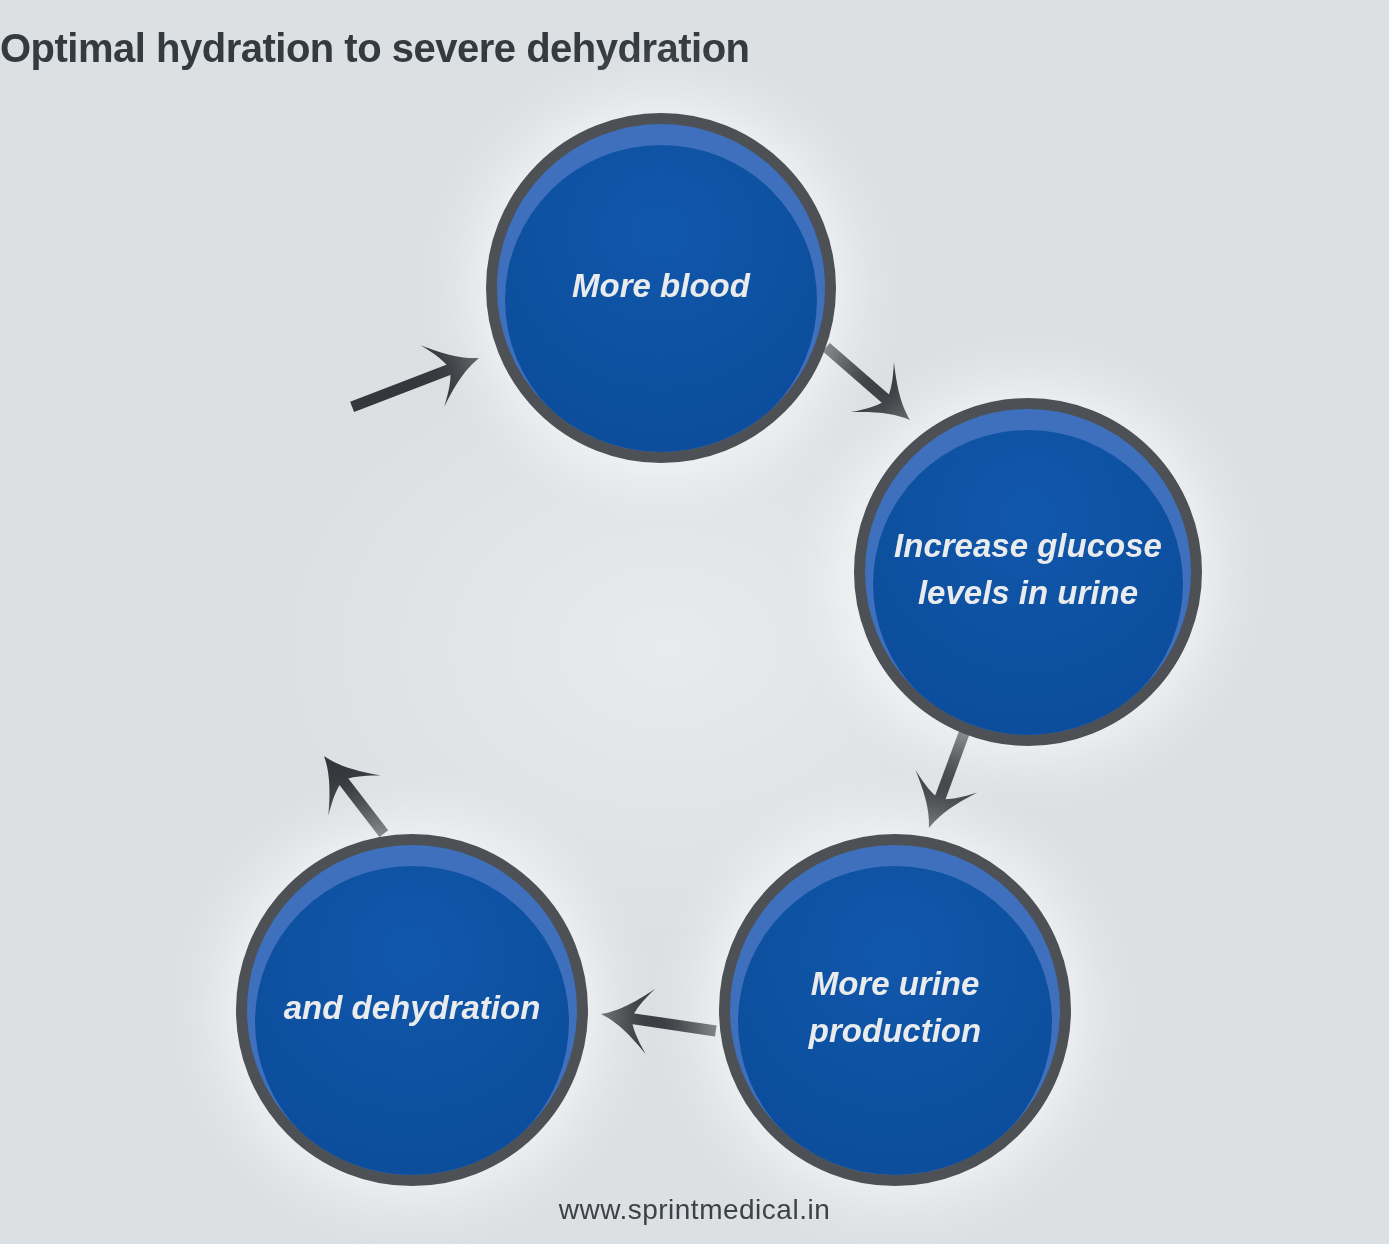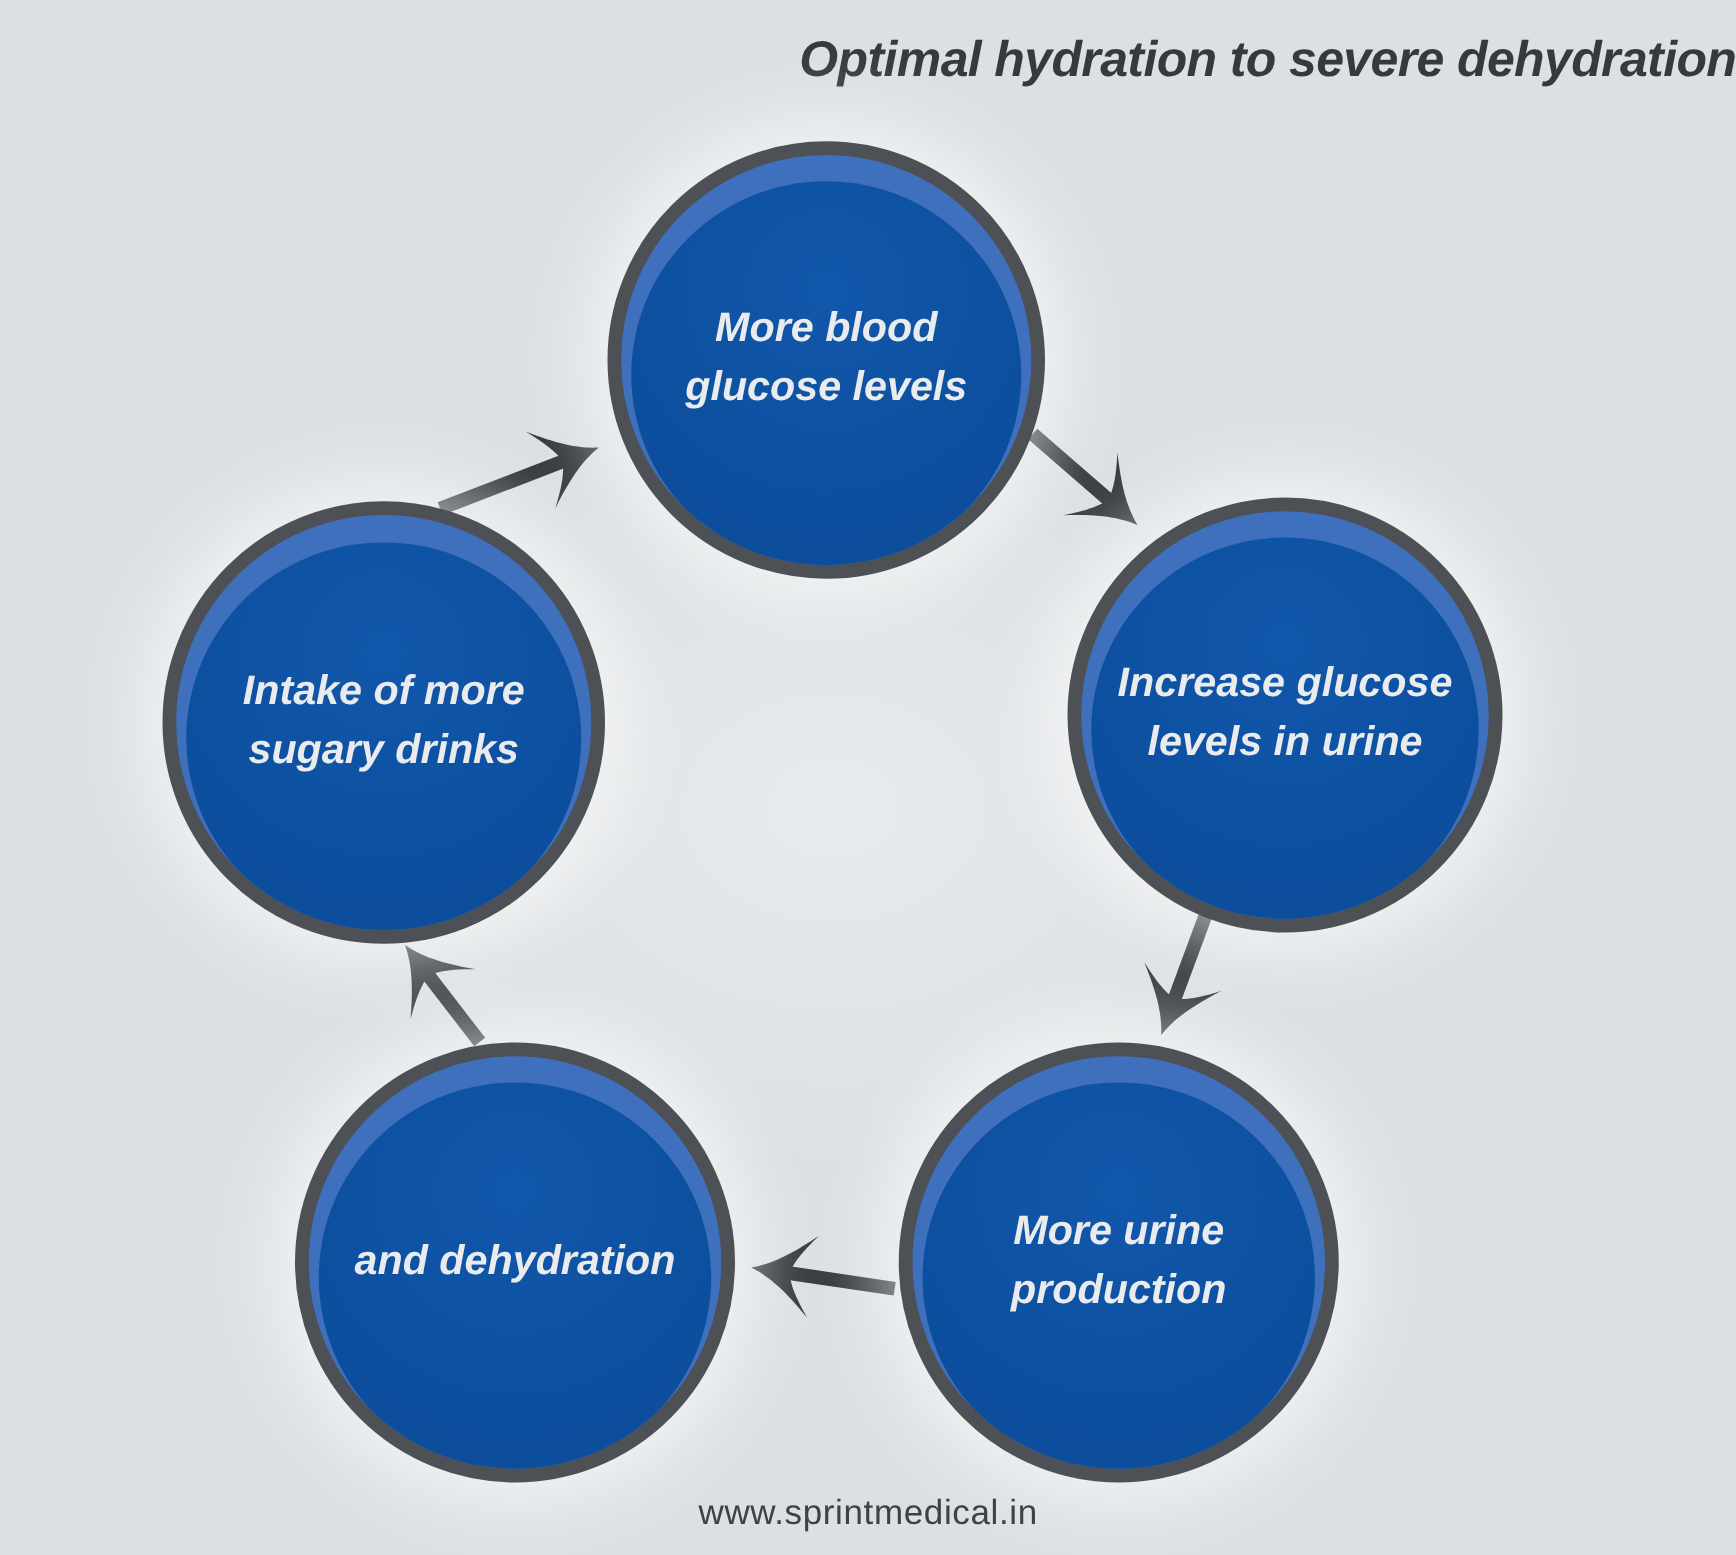--- a/index.html
+++ b/index.html
@@ -23,26 +23,25 @@
     background:
       radial-gradient(ellipse 560px 420px at 48% 52%, rgba(255,255,255,0.35), rgba(255,255,255,0) 70%),
       var(--background);
     font-family: "Liberation Sans", "DejaVu Sans", sans-serif;
   }
   .diagram-title {
     position: absolute;
     top: 26px;
     left: 0;
     width: 100%;
-    text-align: right;
+    text-align: left;
     font-size: 40px;
     font-weight: bold;
     letter-spacing: -0.5px;
     color: var(--title-text);
-    font-style: italic;
   }
   .node {
     position: absolute;
     border-radius: 50%;
     border: 11px solid var(--circle-border);
     background: var(--circle-highlight);
     overflow: hidden;
     display: flex;
     align-items: center;
     justify-content: center;
@@ -129,21 +128,20 @@
     </g>
     <g transform="translate(324,756) rotate(-127.6)">
       <line x1="-98" y1="0" x2="-28" y2="0"></line>
         <use href="#ah"></use>
     </g>
   </svg>
 
   <div class="node node-0">
     <div class="node-label">
       <span>More blood</span>
-      <span>glucose levels</span>
     </div>
   </div>
 
   <div class="node node-1">
     <div class="node-label">
       <span>Increase glucose</span>
       <span>levels in urine</span>
     </div>
   </div>
 
@@ -153,22 +151,16 @@
       <span>production</span>
     </div>
   </div>
 
   <div class="node node-3">
     <div class="node-label">
       <span>and dehydration</span>
     </div>
   </div>
 
-  <div class="node node-4">
-    <div class="node-label">
-      <span>Intake of more</span>
-      <span>sugary drinks</span>
-    </div>
-  </div>
 
   <div class="site-footer">www.sprintmedical.in</div>
 
 </div>
 
 </body></html>

